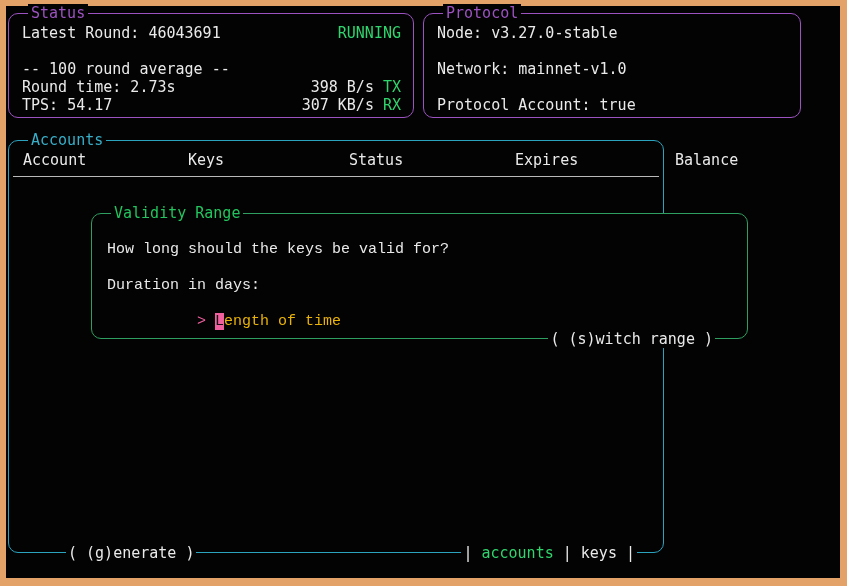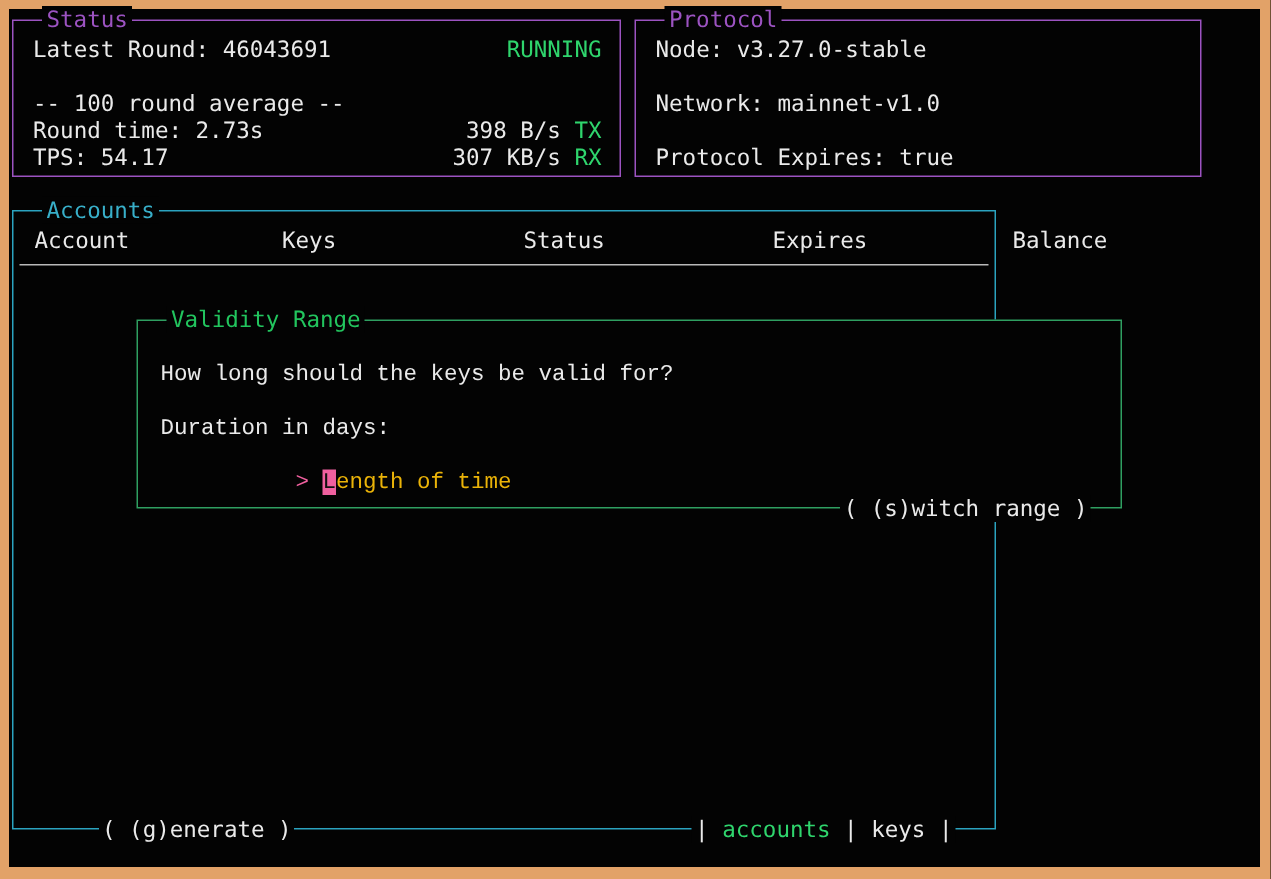--- a/index.html
+++ b/index.html
@@ -16,21 +16,21 @@
   .terminal {
     position: absolute;
     left: 6px; top: 6px;
     width: 834px; height: 572px;
     background: #030303;
     color: #eaeaea;
   }
   .panel {
     position: absolute;
     border: 1px solid;
-    border-radius: 0;
+    border-radius: 10px;
     background: #030303;
   }
   .panel-title {
     position: absolute;
     top: -10px;
     left: 19px;
     background: #030303;
     padding: 0 3px;
     line-height: 18px;
   }
@@ -71,21 +71,21 @@
   
   .border-label {
     position: absolute;
     background: #030303;
     padding: 0 2px;
     line-height: 18px;
     white-space: pre;
     color: #eaeaea;
   }
   .generate-btn { bottom: -10px; left: 33px; margin-left: 24px; }
-  .switch-btn { bottom: -10px; right: 20px; text-align: right; }
+  .switch-btn { bottom: -10px; right: 32px; text-align: right; }
   .nav-tabs {
     position: absolute;
     bottom: -10px; right: 26px;
     background: #030303;
     padding: 0 2px;
     line-height: 18px;
     white-space: pre;
     display: flex;
   }
   .nav-tabs span { white-space: pre; }
@@ -124,21 +124,21 @@
     </div>
   </div>
 
   <div class="panel border-purple" style="left:417px; top:7px; width:378px; height:105px;">
     <span class="panel-title purple">Protocol</span>
     <div class="panel-body">
       <div class="row"><span>Node: v3.27.0-stable</span></div>
       <div class="row"></div>
       <div class="row"><span>Network: mainnet-v1.0</span></div>
       <div class="row"></div>
-      <div class="row"><span>Protocol Expires: true</span></div>
+      <div class="row"><span>Protocol Account: true</span></div>
     </div>
   </div>
 
   <div class="panel border-teal" style="left:2px; top:134px; width:656px; height:413px;">
     <span class="panel-title teal">Accounts</span>
 
     <div class="tbl-header">
       <span class="col-0">Account</span>
       <span class="col-1">Keys</span>
       <span class="col-2">Status</span>

